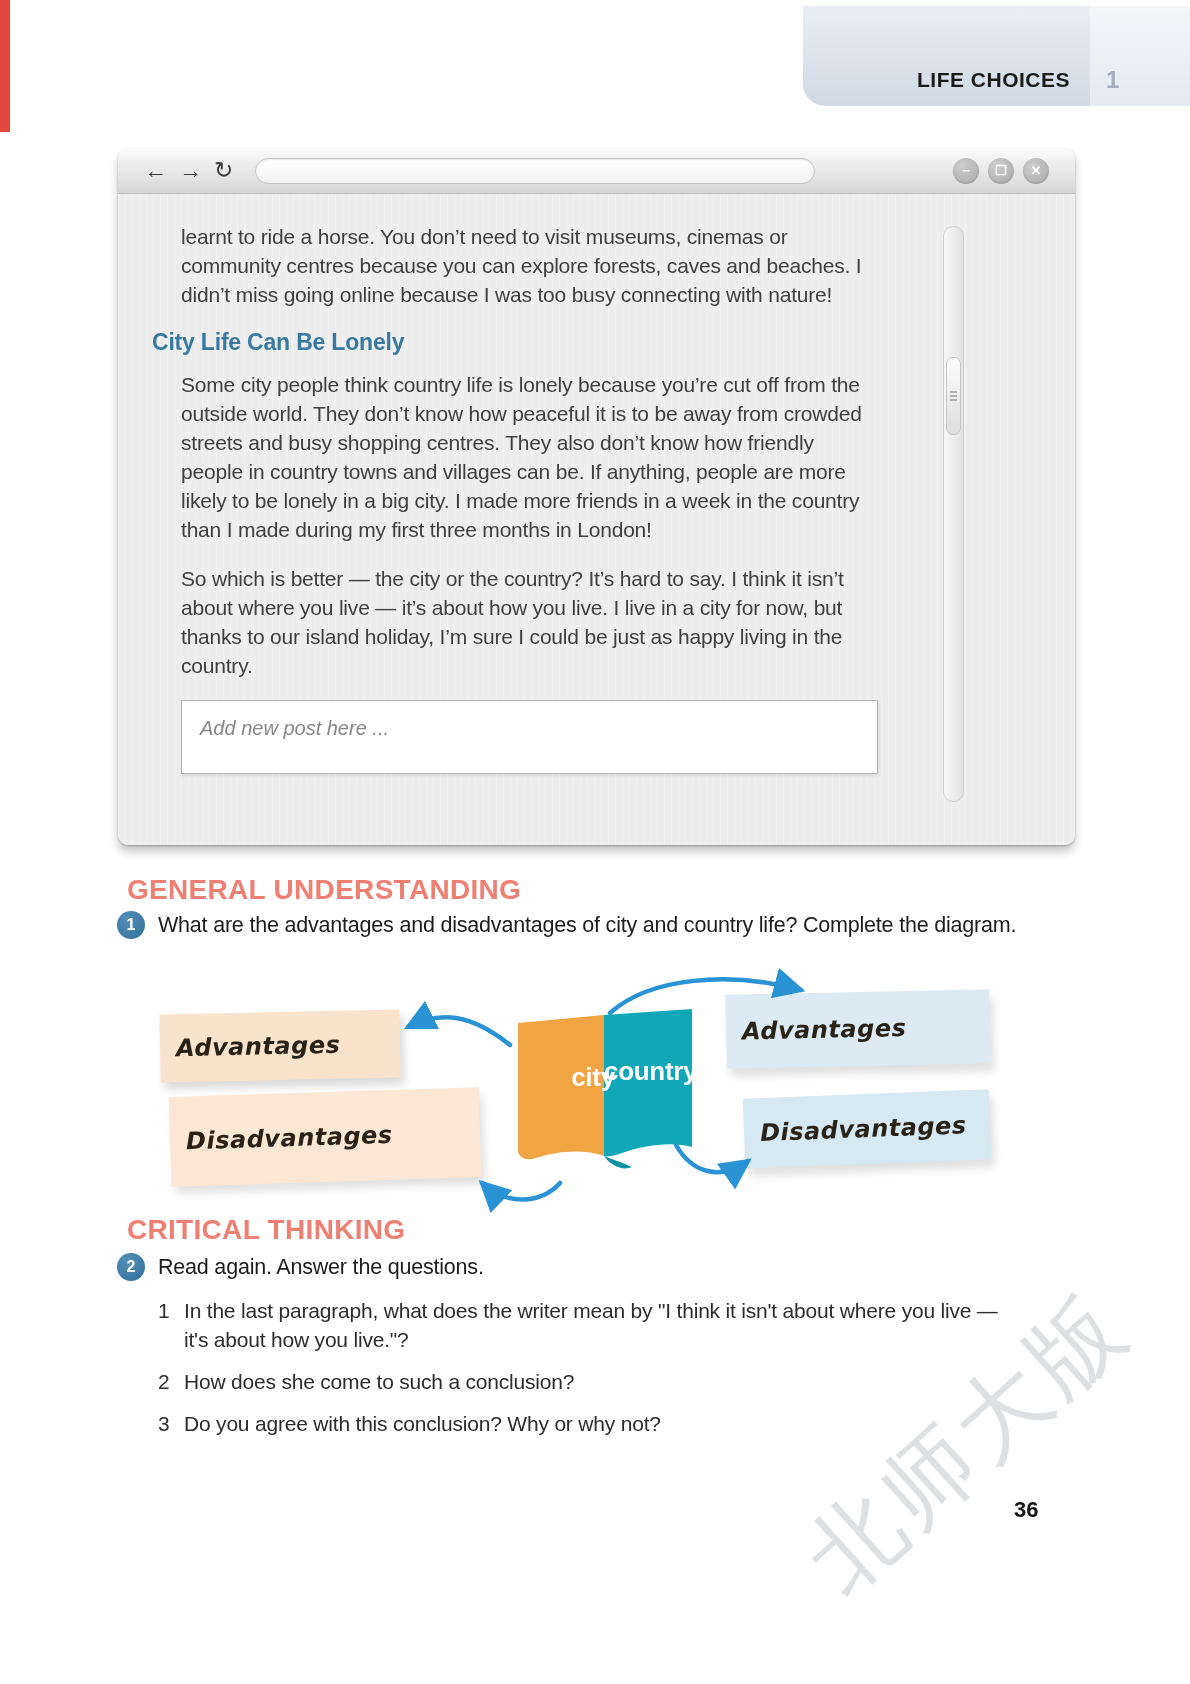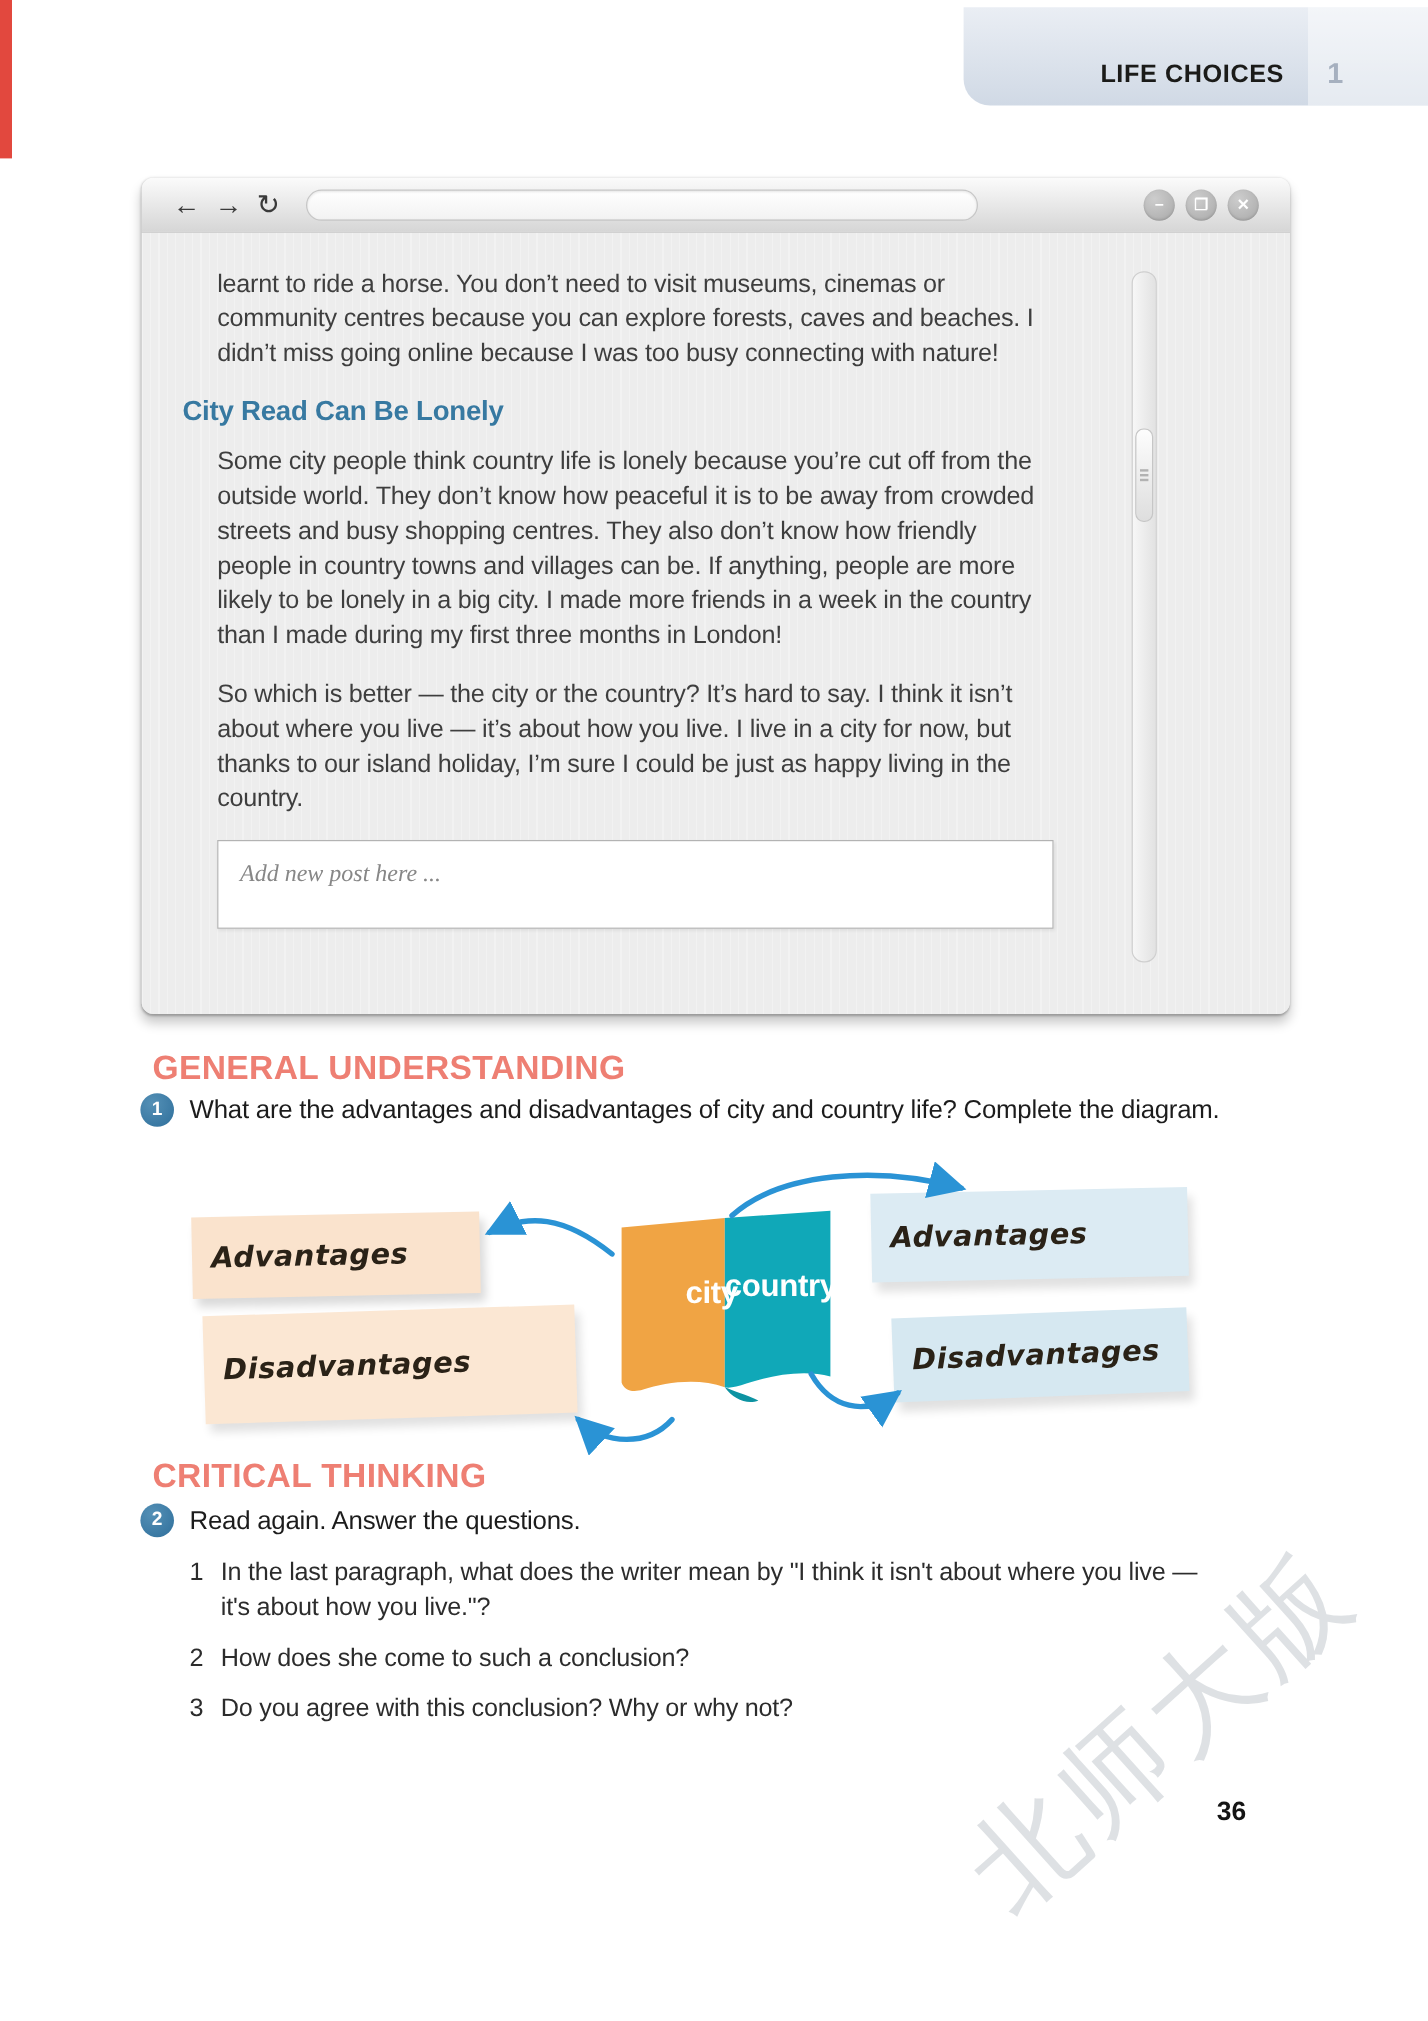--- a/index.html
+++ b/index.html
@@ -3,21 +3,21 @@
 <meta charset="utf-8">
 <style>
   html,body{margin:0;padding:0;background:#ffffff;}
   .page{position:relative;width:1190px;height:1684px;background:#ffffff;overflow:hidden;
         font-family:"Liberation Sans",sans-serif;}
 
   
   .red-strip{position:absolute;left:0;top:0;width:10px;height:132px;background:#e2483e;}
 
   
-  .header-tab{position:absolute;left:803px;top:6px;width:387px;height:82px;
+  .header-tab{position:absolute;left:803px;top:6px;width:387px;height:100px;
       background:linear-gradient(#eaeef4,#d0d9e5);border-bottom-left-radius:22px;
       display:flex;align-items:flex-end;}
   .header-title{flex:1;text-align:right;padding:0 20px 14px 0;font-weight:bold;
       font-size:21px;letter-spacing:.5px;color:#1b1b19;}
   .header-num{width:100px;height:100%;background:rgba(255,255,255,.45);
       display:flex;align-items:flex-end;padding:0 0 12px 16px;box-sizing:border-box;
       font-weight:bold;font-size:24px;color:#a6b0bf;}
 
   
   .browser{position:absolute;left:118px;top:148px;width:957px;height:697px;
@@ -37,21 +37,21 @@
   .browser-body{position:relative;height:651px;border-radius:0 0 10px 10px;background:#ededed;
       background-image:repeating-linear-gradient(90deg,rgba(255,255,255,.3) 0 1px,transparent 1px 7px);}
 
   .article{position:absolute;left:34px;top:28px;width:770px;}
   .para{margin:0 0 20px 0;padding-left:29px;width:690px;font-size:21px;line-height:29px;
       letter-spacing:-.2px;color:#3e3e3e;}
   .article-heading{margin:0 0 14px 0;font-size:23px;color:#3779a1;letter-spacing:-.2px;}
   .para-last{}
   .post-box{margin-left:29px;width:697px;height:74px;background:#ffffff;border:1px solid #b3b3b3;
       box-shadow:1px 2px 3px rgba(0,0,0,.08);box-sizing:border-box;resize:none;overflow:hidden;
-      padding:16px 18px;font-family:Liberation Serif, serif;font-style:italic;font-size:20px;color:#555;outline:none;}
+      padding:16px 18px;font-family:Liberation Sans, sans-serif;font-style:italic;font-size:20px;color:#555;outline:none;}
   .post-box::placeholder{color:#878787;font-style:italic;}
 
   .scroll-track{position:absolute;left:825px;top:32px;width:19px;height:574px;border-radius:10px;
       background:linear-gradient(90deg,#f7f7f7,#e2e2e2);border:1px solid #cfcfcf;}
   .scroll-thumb{position:absolute;left:2px;top:130px;width:13px;height:76px;border-radius:7px;
       background:linear-gradient(#fdfdfd,#dedede);border:1px solid #c6c6c6;}
   .grip{position:absolute;left:3px;top:33px;width:7px;height:2px;background:#b2b2b2;box-shadow:0 4px 0 #b2b2b2,0 8px 0 #b2b2b2;}
 
   .section-heading{position:absolute;font-size:28px;font-weight:bold;letter-spacing:.3px;color:#ee7f73;}
   .gu-heading{left:127px;top:874px;}
@@ -114,21 +114,21 @@
       <input class="url-bar" type="text" value="" style="">
       <div class="win-btns">
         <div class="win-btn">−</div>
         <div class="win-btn">❐</div>
         <div class="win-btn">✕</div>
       </div>
     </div>
     <div class="browser-body">
       <div class="article">
         <p class="para">learnt to ride a horse. You don’t need to visit museums, cinemas or community centres because you can explore forests, caves and beaches. I didn’t miss going online because I was too busy connecting with nature!</p>
-        <h3 class="article-heading">City Read Can Be Lonely</h3>
+        <h3 class="article-heading">City Life Can Be Lonely</h3>
         <p class="para">Some city people think country life is lonely because you’re cut off from the outside world. They don’t know how peaceful it is to be away from crowded streets and busy shopping centres. They also don’t know how friendly people in country towns and villages can be. If anything, people are more likely to be lonely in a big city. I made more friends in a week in the country than I made during my first three months in London!</p>
         <p class="para para-last">So which is better — the city or the country? It’s hard to say. I think it isn’t about where you live — it’s about how you live. I live in a city for now, but thanks to our island holiday, I’m sure I could be just as happy living in the country.</p>
         <textarea class="post-box" placeholder="Add new post here ..." style=""></textarea>
       </div>
       <div class="scroll-track">
         <div class="scroll-thumb">
           <div class="grip"></div>
         </div>
       </div>
     </div>

